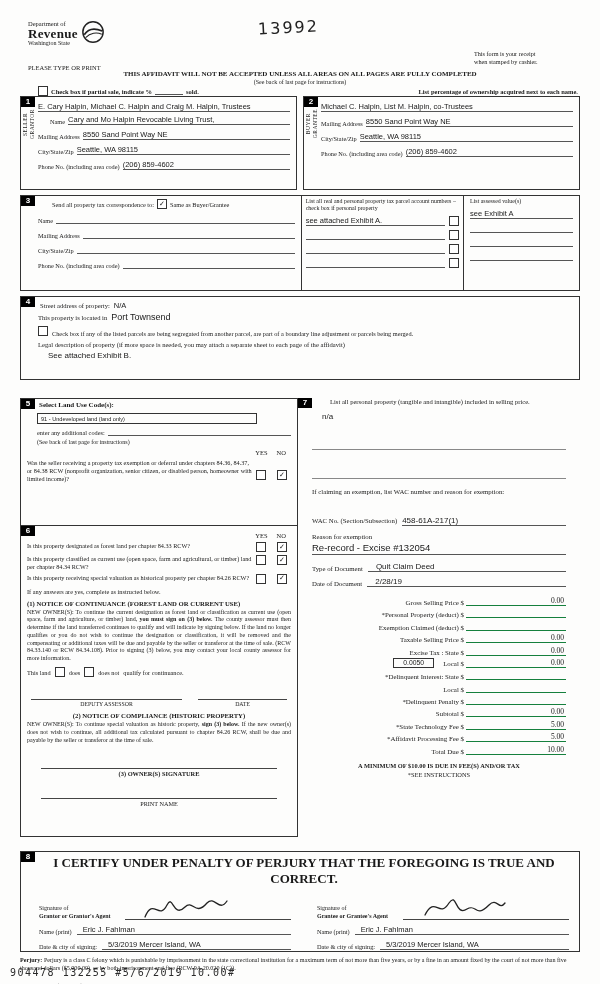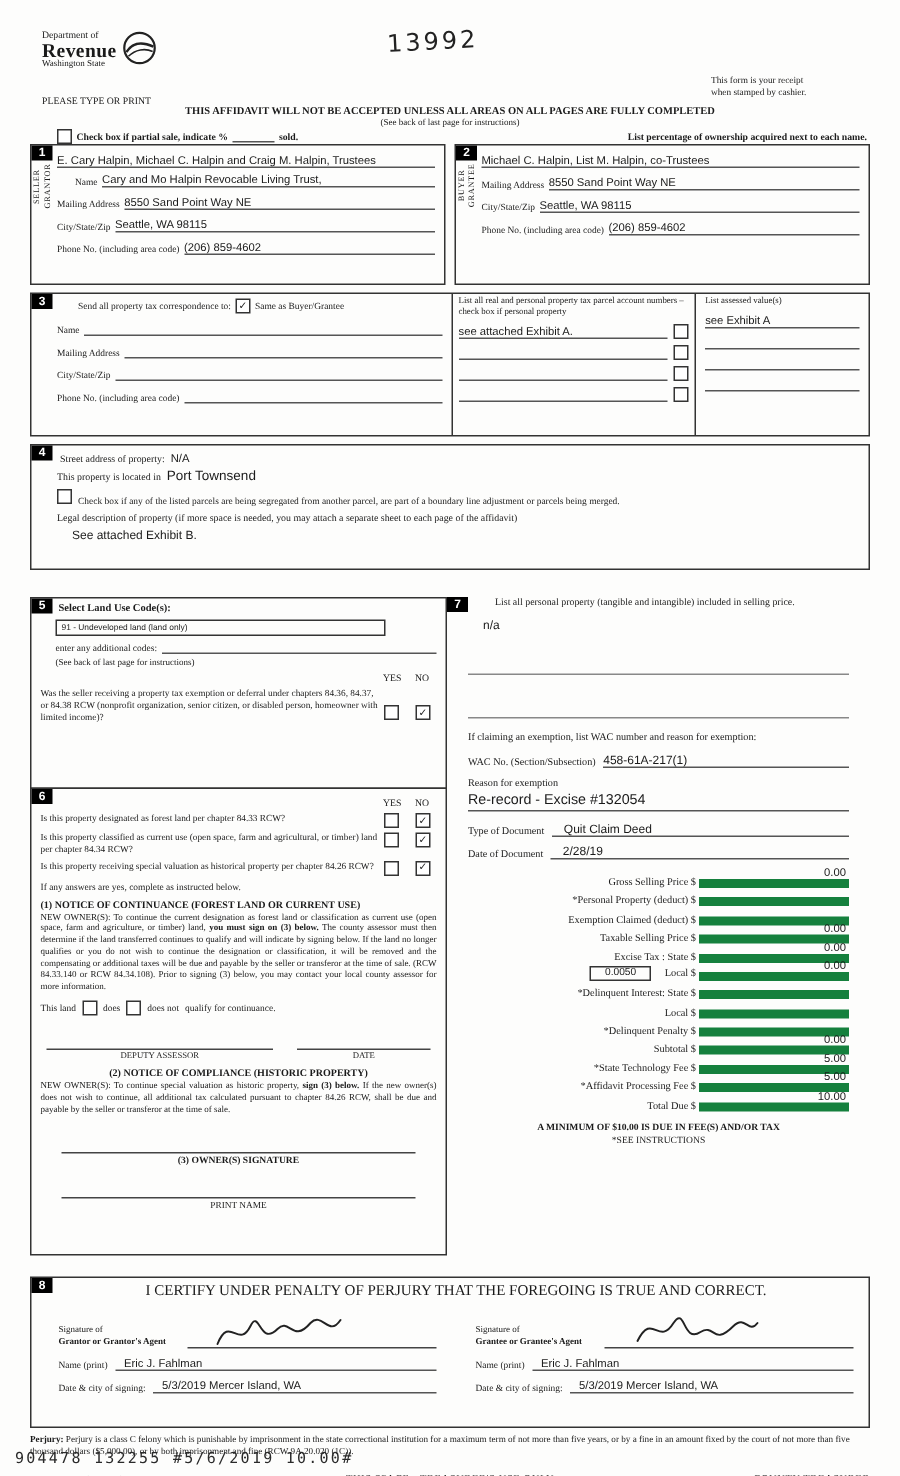--- a/index.html
+++ b/index.html
@@ -75,33 +75,33 @@
   .sigrow6{display:flex;gap:16px;margin-top:12px;padding:0 4px;}
   .sig6col{flex:1.7;}
   .sig6col.short{flex:1;}
   .sline{border-bottom:1px solid #444;height:10px;}
   .slabel{font-size:5.8px;text-align:center;margin-top:1px;}
   .ownersig{margin-top:12px;padding:0 14px;}
   .ownersig .sline{height:12px;}
   
   .s7lab{margin-left:18px;font-size:6.6px;line-height:1.3;}
   .rline{border-bottom:1px solid #888;height:28px;}
-  .wacrow{display:flex;align-items:flex-end;gap:5px;margin-top:7px;}
+  .wacrow{display:flex;align-items:center;gap:5px;margin-top:21px;}
   .docrow{display:flex;align-items:flex-end;gap:5px;margin-top:7px;}
   .mrow{display:flex;align-items:flex-end;height:12.4px;}
   .mlabel{flex:1;text-align:right;font-size:6.9px;padding-right:2px;white-space:nowrap;}
-  .mline{width:98px;border-bottom:6px solid #15803d;text-align:right;
-         font-family:Liberation Sans, sans-serif;font-size:7.5px;padding-right:2px;}
+  .mline{width:98px;border-bottom:1px solid #15803d;text-align:right;
+         font-family:Liberation Serif, serif;font-size:7.5px;padding-right:2px;}
   .ratebox{display:inline-block;border:1px solid #333;padding:.5px 9px;margin-right:9px;
            font-family:"Liberation Sans",sans-serif;font-size:6.8px;}
   .minnote{font-size:6.4px;font-weight:bold;text-align:center;margin-top:7px;}
   .seeinstr{font-size:6.4px;text-align:center;margin-top:2px;}
   
   .sec8{position:relative;border:1px solid #333;margin-top:14px;height:92px;padding:3px 10px 4px 18px;}
-  .certify{text-align:center;font-size:10px;font-weight:normal;}
+  .certify{text-align:center;font-size:13px;font-weight:bold;}
   .s8cols{display:flex;gap:26px;margin-top:6px;}
   .s8col{flex:1;}
   .s8sig{display:flex;align-items:flex-end;}
   .s8siglab{width:86px;flex:none;font-size:6px;line-height:1.25;}
   .sigarea{position:relative;flex:1;border-bottom:1px solid #444;height:26px;}
   .squiggle{position:absolute;left:14px;bottom:-4px;}
   .s8row{display:flex;align-items:flex-end;gap:5px;height:15px;}
   
   .perjury{font-size:6.1px;line-height:1.3;margin-top:5px;}
   .footer{display:flex;margin-top:9px;align-items:baseline;}

